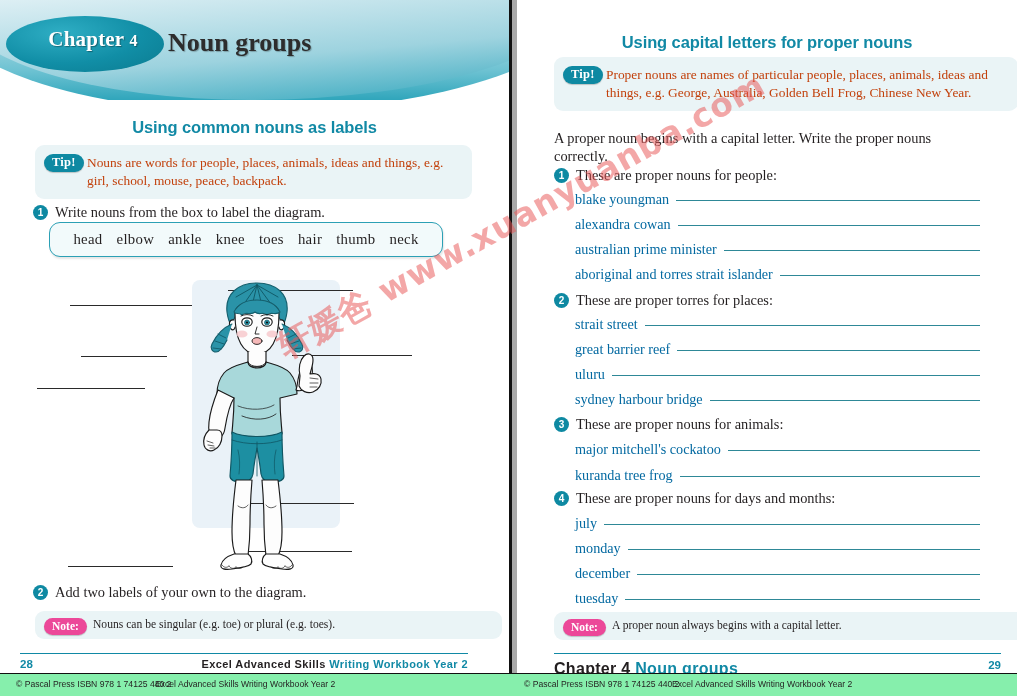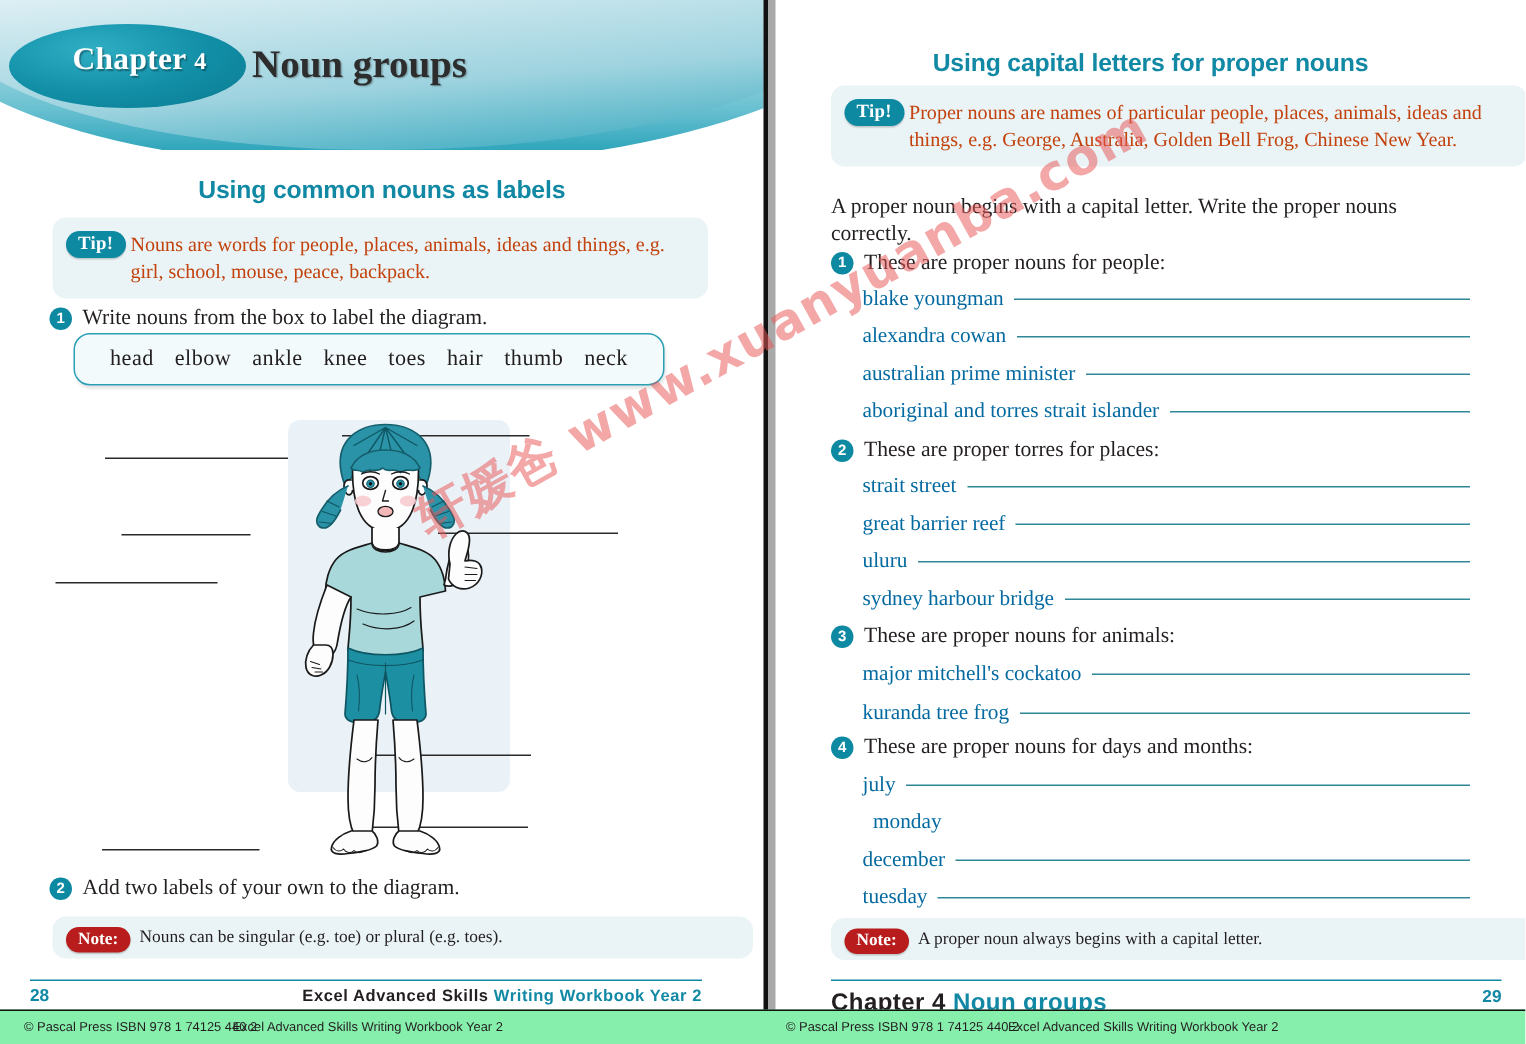--- a/index.html
+++ b/index.html
@@ -65,21 +65,21 @@
     padding:2px 8px 3px 8px;line-height:1.05;letter-spacing:.2px;
     box-shadow:0 1px 1px rgba(0,0,0,.2);
   }
   .tipbox .txt{
     font-family:Liberation Serif, serif;font-size:13.4px;color:#c2410c;line-height:1.33;
   }
   .notebox{
     background:#eaf4f6;border-radius:9px;position:relative;padding:7px 12px 8px 58px;
   }
   .notebox .pill{
-    position:absolute;left:9px;top:7px;background:#b91c1c;color:#fff;border-radius:10px;
+    position:absolute;left:9px;top:7px;background:#ec4899;color:#fff;border-radius:10px;
     font-family:"Liberation Serif",serif;font-weight:bold;font-size:11.5px;
     padding:2px 8px 3px 8px;line-height:1.05;box-shadow:0 1px 1px rgba(0,0,0,.2);
   }
   .notebox .txt{font-family:"Liberation Serif",serif;font-size:11.6px;color:#231f20;}
 
   
   .qrow{position:relative;}
   .qnum{
     display:inline-block;width:15px;height:15px;border-radius:50%;
     background:#0e89a2;color:#fff;font-family:"Liberation Sans",sans-serif;
@@ -363,21 +363,21 @@
       <span class="ansline"></span>
     </div>
 
     <div class="qrow" style="position:absolute;left:37px;top:489px;width:440px;">
       <span class="qnum">4</span><span class="qtext">These are proper nouns for days and months:</span>
     </div>
     <div class="ansrow" style="position:absolute;left:58px;top:515px;width:405px;">
       <span class="answord">july</span>
       <span class="ansline"></span>
     </div>
-    <div class="ansrow" style="position:absolute;left:58px;top:540px;width:405px;flex-direction:column;">
+    <div class="ansrow" style="position:absolute;left:58px;top:540px;width:405px;">
       <span class="answord">monday</span>
       <span class="ansline"></span>
     </div>
     <div class="ansrow" style="position:absolute;left:58px;top:565px;width:405px;">
       <span class="answord">december</span>
       <span class="ansline"></span>
     </div>
     <div class="ansrow" style="position:absolute;left:58px;top:590px;width:405px;">
       <span class="answord">tuesday</span>
       <span class="ansline"></span>

